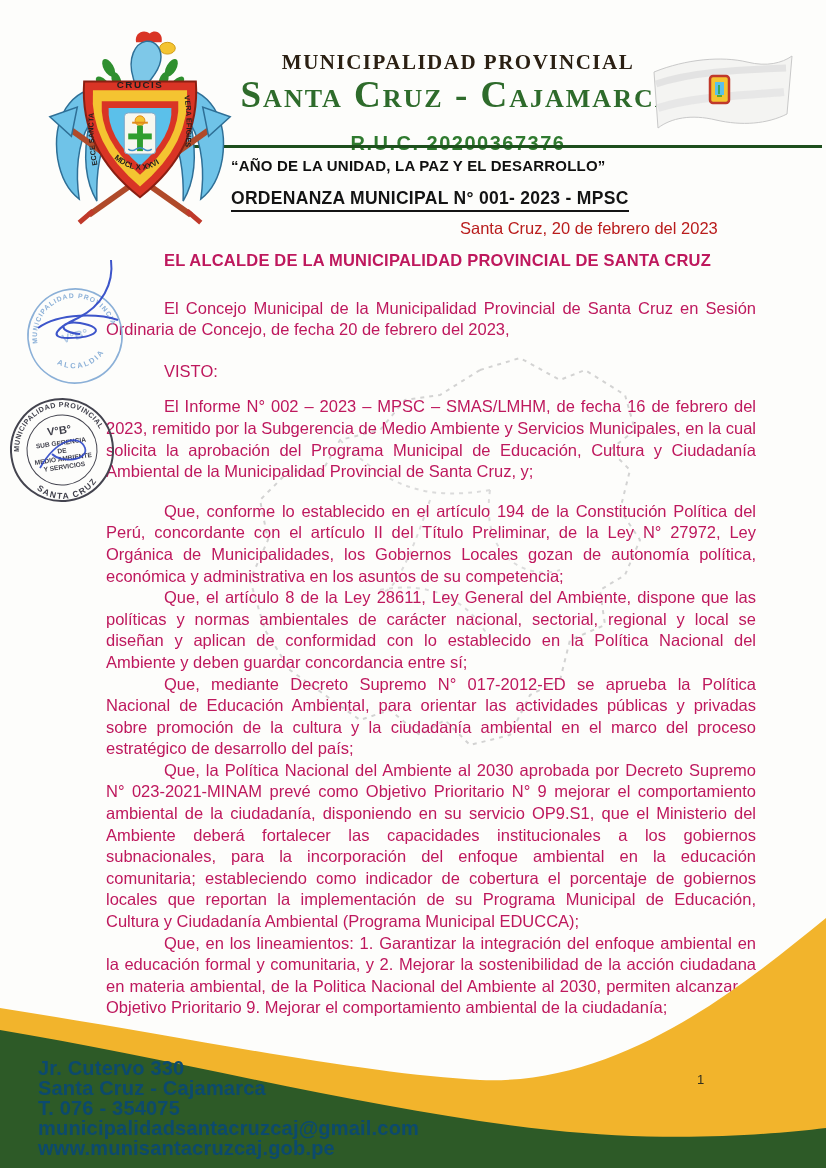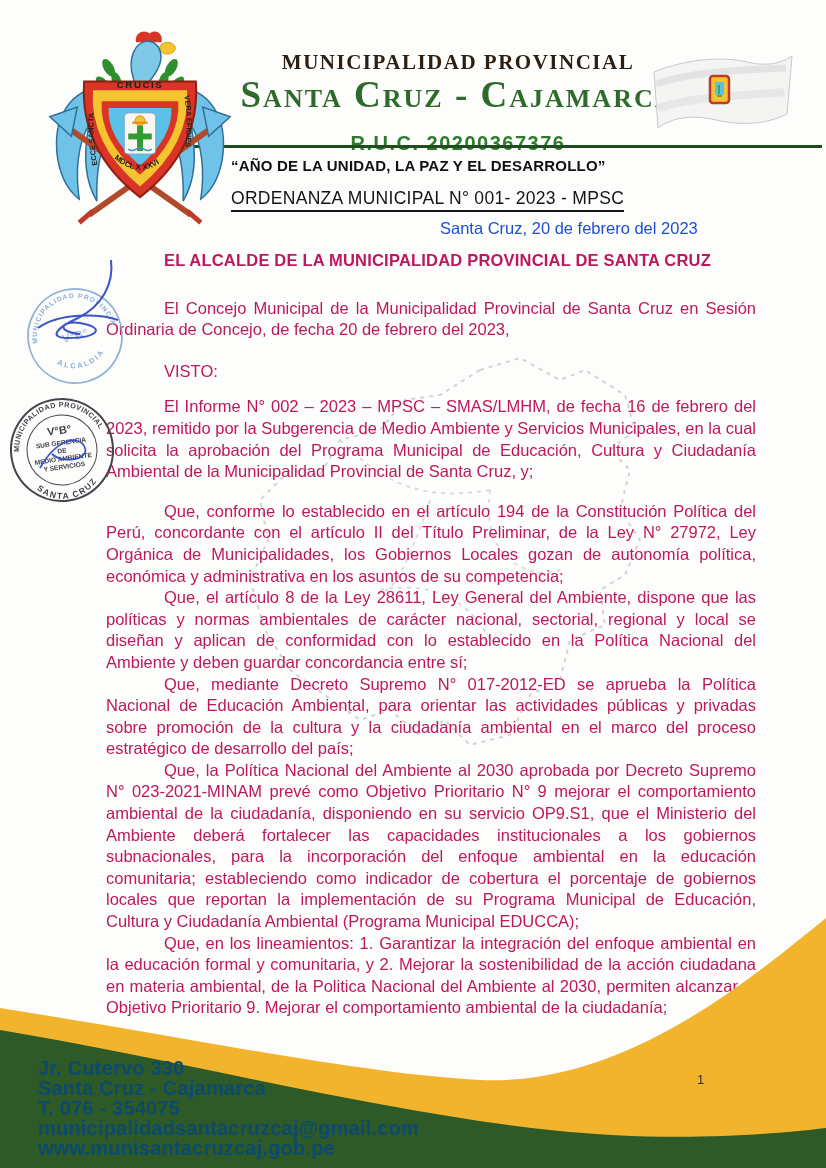--- a/index.html
+++ b/index.html
@@ -22,24 +22,24 @@
   .org-ruc{
     font-weight:bold;font-size:20px;color:#2f7a2f;letter-spacing:1.5px;line-height:22px;margin-top:17px;
   }
   .green-rule{position:absolute;left:178px;top:145px;width:644px;height:3px;background:#1d4f1d;}
   .motto{
     position:absolute;left:225px;top:157px;
     font-weight:bold;font-size:15px;color:#101010;letter-spacing:.2px;margin-left:6px;
   }
   .ordinance{
     position:absolute;left:231px;top:188px;
-    font-weight:normal;font-size:17.5px;color:#141414;letter-spacing:.3px;
+    font-weight:bold;font-size:17.5px;color:#141414;letter-spacing:.3px;
     border-bottom:2px solid #141414;padding-bottom:1px;
   }
-  .dateline{position:absolute;left:440px;top:219px;font-size:16.5px;color:#1d4ed8;}
+  .dateline{position:absolute;left:460px;top:219px;font-size:16.5px;color:#b91c1c;}
   
   .bodytext{
     position:absolute;left:92px;top:250px;width:650px;z-index:2;
     font-size:16.5px;line-height:21.6px;color:#be185d;text-align:justify;margin-left:14px;
   }
   .bodytext p{margin:0;text-indent:58px;}
   .doc-heading{font-weight:bold;text-indent:0;margin:0 0 0 14px;letter-spacing:.2px;}
   .gap-a{height:26px;} .gap-b{height:20px;} .gap-c{height:14px;}
   .gap-d{height:16px;} .gap-e{height:2px;}
   .sect-label{font-weight:normal;text-indent:0;}

